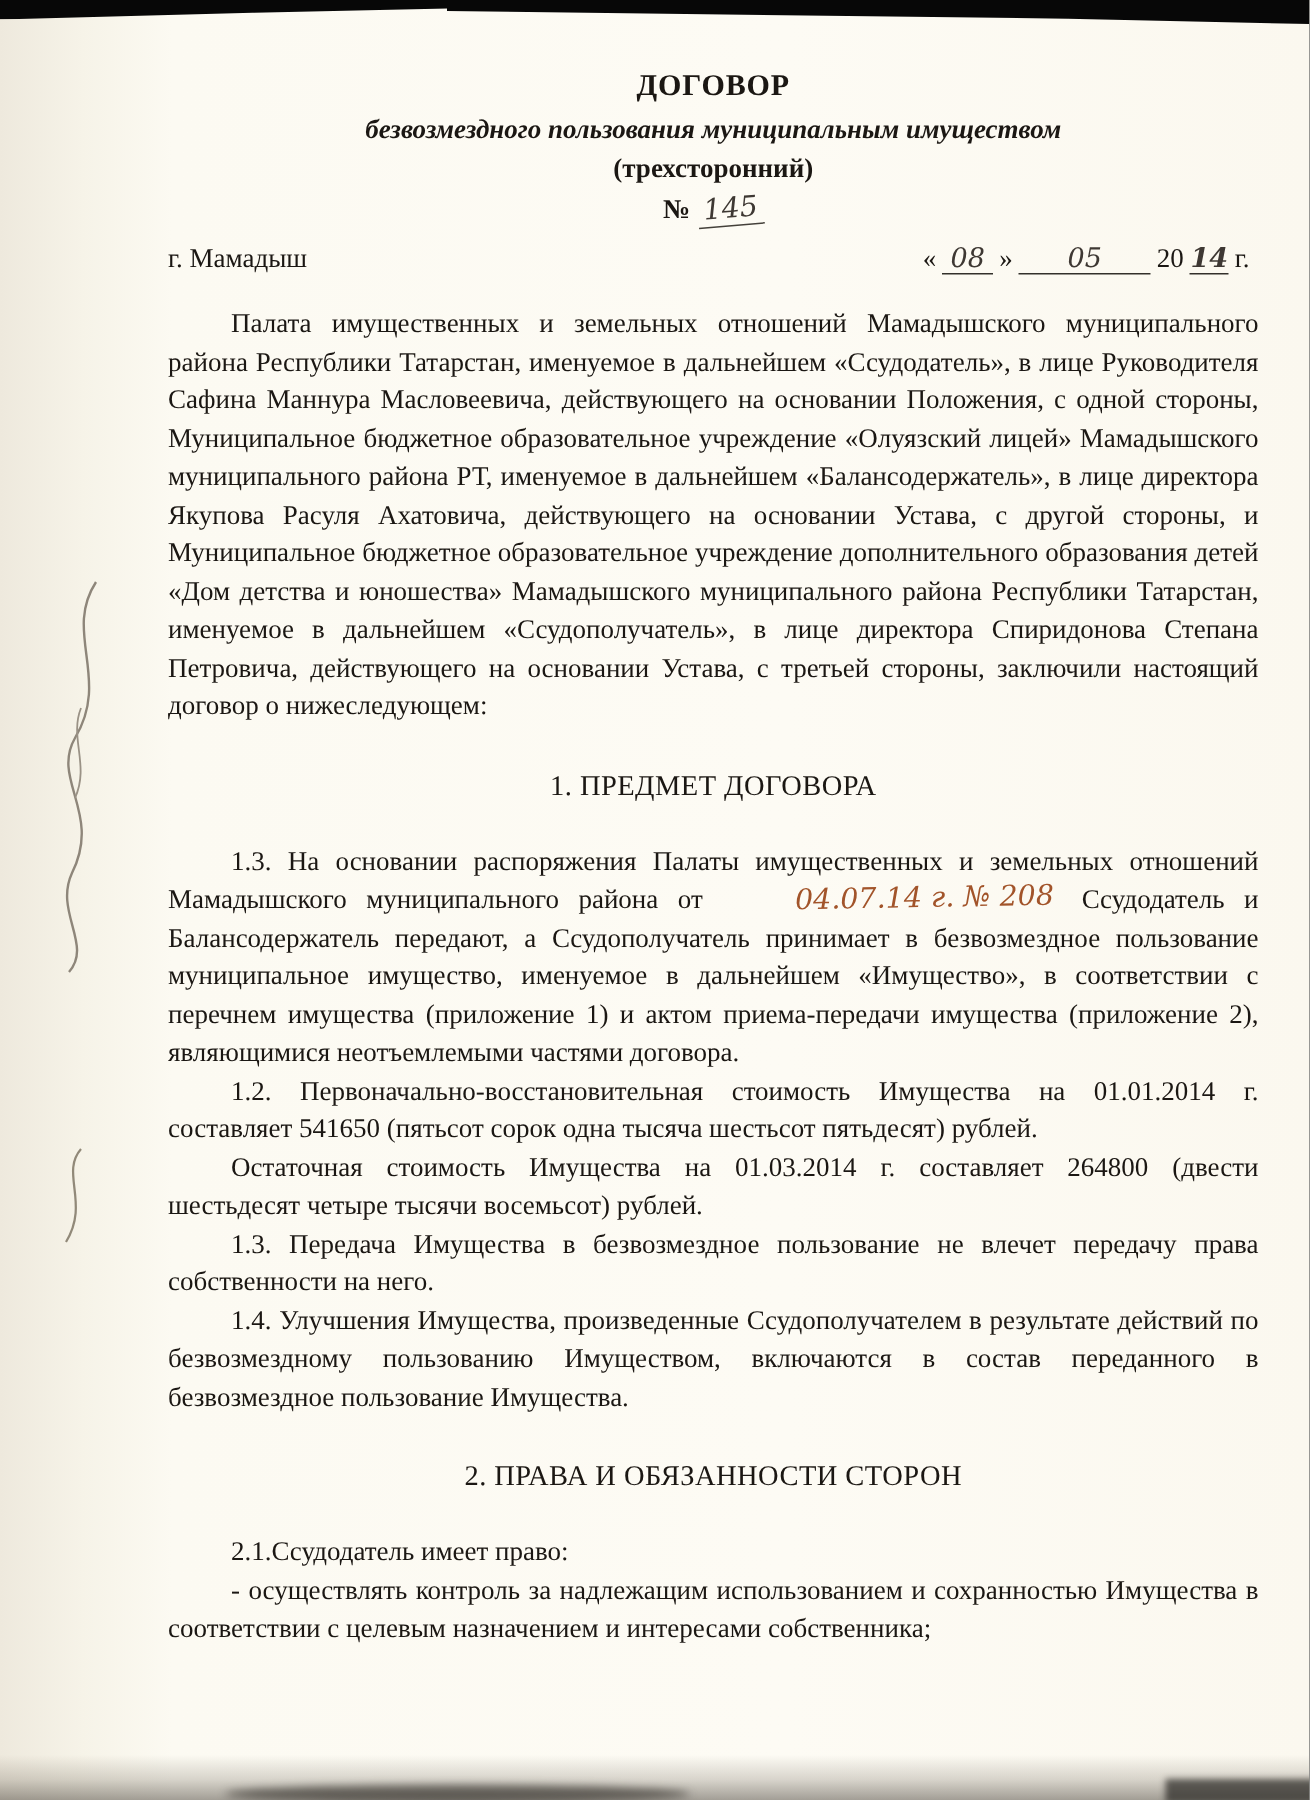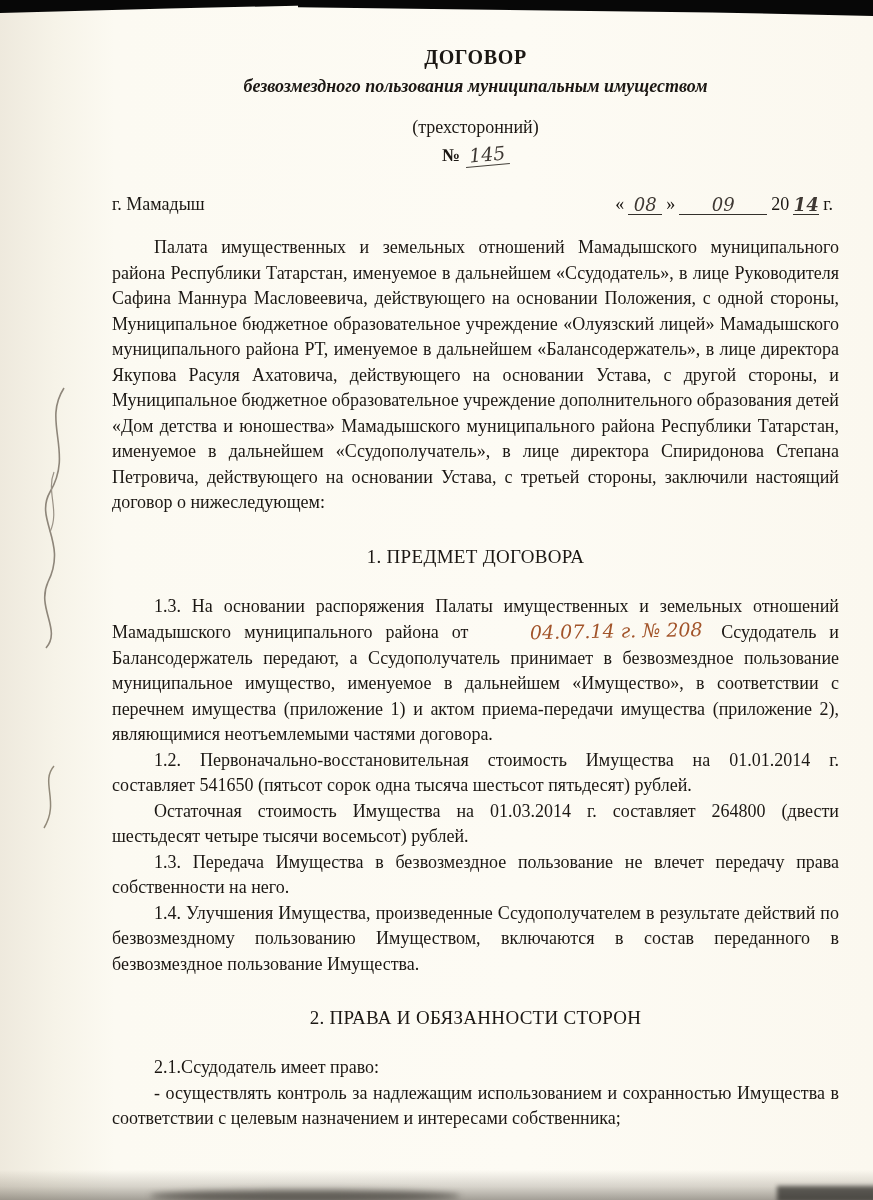--- a/index.html
+++ b/index.html
@@ -8,23 +8,23 @@
     width:873px;height:1200px;
     margin:0 auto;
     background:linear-gradient(90deg,#eee9dd 0px,#f6f3e8 55px,#fcfaf2 115px,#fdfbf4 60%,#fbf8ef 100%);
     font-family:"Liberation Serif", serif;
     color:#1b1713;
     overflow:hidden;
   }
   .content{position:absolute;left:112px;right:34px;top:46px;}
   .title{text-align:center;font-weight:bold;font-size:20px;letter-spacing:.6px;margin:0;}
   .subtitle{text-align:center;font-weight:bold;font-size:18px;margin:7px 0 0;font-style:italic;}
-  .subtitle2{text-align:center;font-weight:normal;font-size:18px;margin:20px 0 0;}
+  .subtitle2{text-align:center;font-weight:bold;font-size:18px;margin:5px 0 0;}
   .num-line{text-align:center;font-size:18px;margin-top:5px;}
-  .city-date{display:flex;justify-content:space-between;align-items:flex-end;margin-top:28px;font-size:18px;}
+  .city-date{display:flex;justify-content:space-between;align-items:flex-end;margin-top:11px;font-size:18px;}
   .date-wrap{display:flex;align-items:flex-end;gap:4px;padding-right:6px;}
   .para{margin:0;text-align:justify;font-size:18px;line-height:25.5px;text-indent:42px;}
   .section-heading{text-align:center;font-weight:normal;font-size:19px;margin:30px 0 26px;letter-spacing:.3px;}
   .hw{font-family:"DejaVu Serif", serif;font-style:italic;display:inline-block;}
   .hw-dark{color:#3e3833;}
   .hw-red{color:#a2542a;}
   .blank{display:inline-block;border-bottom:1.4px solid #33302b;text-align:center;text-indent:0;line-height:1;}
   .blank-day{width:34px;}
   .blank-month{width:88px;}
   .blank-year{width:26px;font-weight:bold;}
@@ -69,21 +69,21 @@
       <b>№</b>
       <span class="hw hw-dark num-hw">145</span>
     </div>
 
     <div class="city-date">
       <span>г. Мамадыш</span>
       <span class="date-wrap">
         <span>«</span>
         <span class="blank blank-day"><span class="hw hw-dark">08</span></span>
         <span>»</span>
-        <span class="blank blank-month"><span class="hw hw-dark">09</span></span>
+        <span class="blank blank-month"><span class="hw hw-dark">05</span></span>
         <span>20</span>
         <span class="blank blank-year"><span class="hw hw-dark">14</span></span>
         <span>г.</span>
       </span>
     </div>
 
     <p class="para" style="margin-top:20px;">Палата имущественных и земельных отношений Мамадышского муниципального района Республики Татарстан, именуемое в дальнейшем «Ссудодатель», в лице Руководителя Сафина Маннура Масловеевича, действующего на основании Положения, с одной стороны, Муниципальное бюджетное образовательное учреждение «Олуязский лицей» Мамадышского муниципального района РТ, именуемое в дальнейшем «Балансодержатель», в лице директора Якупова Расуля Ахатовича,  действующего на основании Устава,  с другой стороны, и Муниципальное бюджетное образовательное учреждение дополнительного образования детей «Дом детства и юношества» Мамадышского муниципального района Республики Татарстан, именуемое в дальнейшем «Ссудополучатель», в лице директора Спиридонова Степана Петровича, действующего на основании Устава, с третьей стороны, заключили настоящий договор о нижеследующем:</p>
 
     <div class="section-heading">1. ПРЕДМЕТ ДОГОВОРА</div>
 

